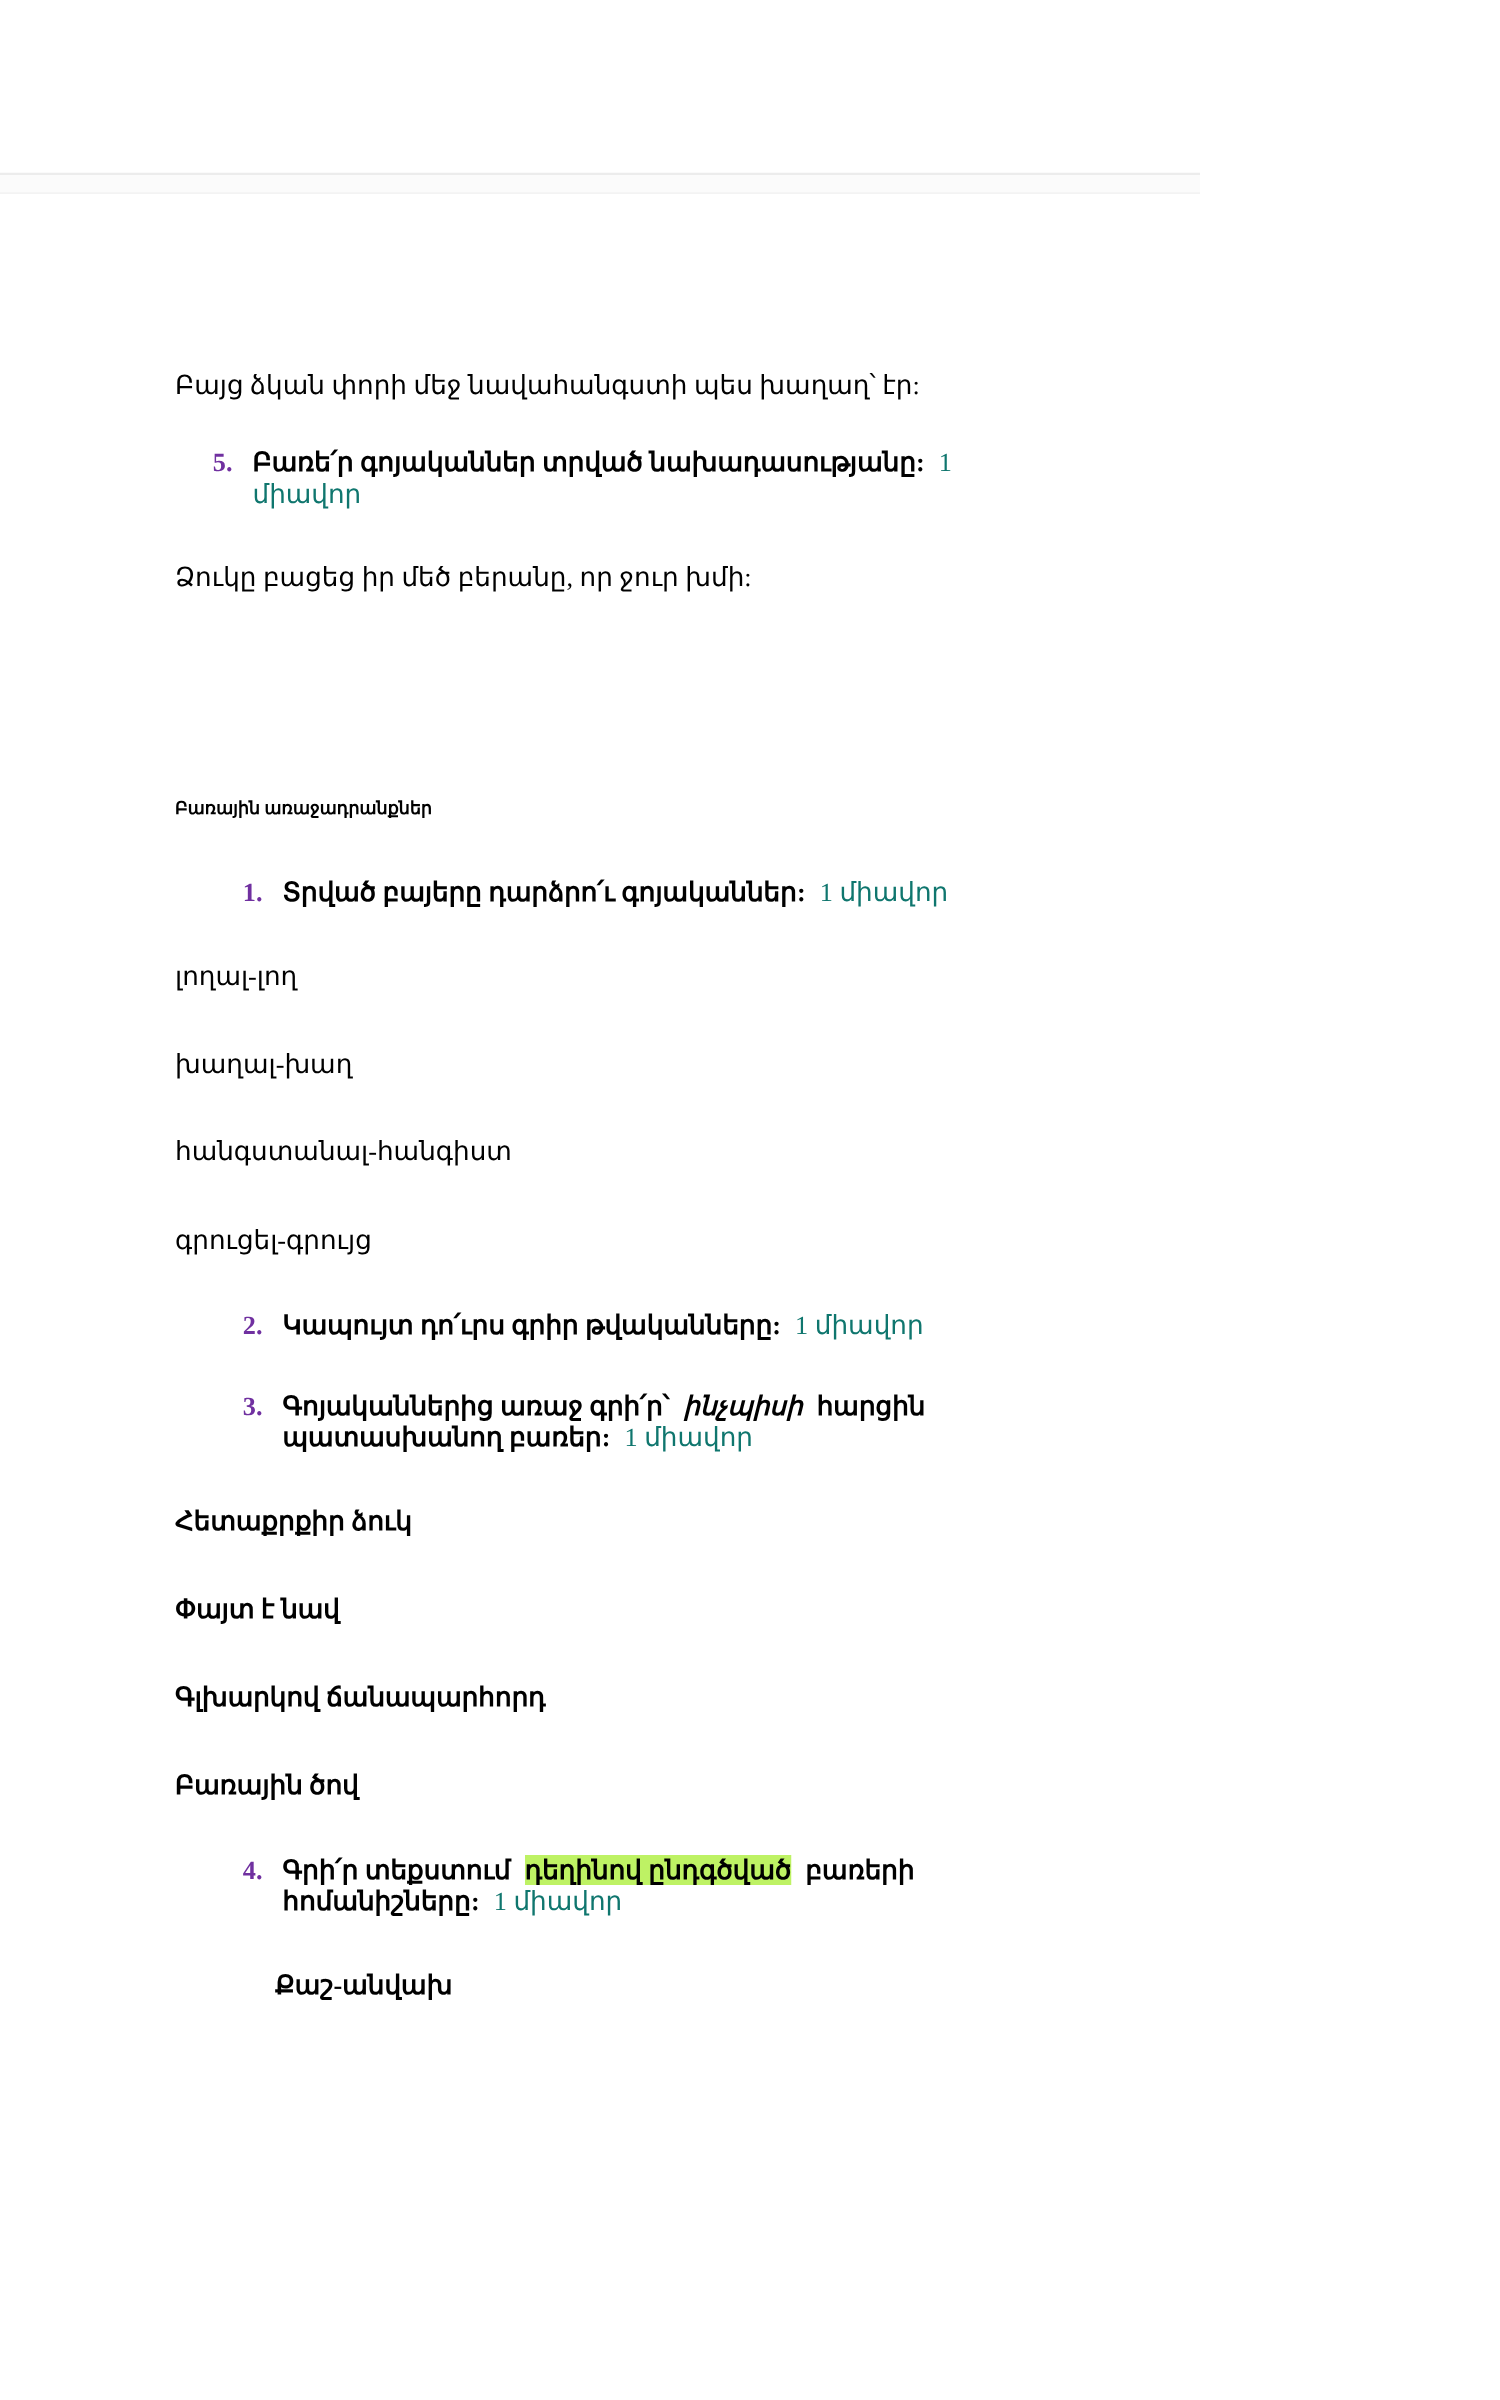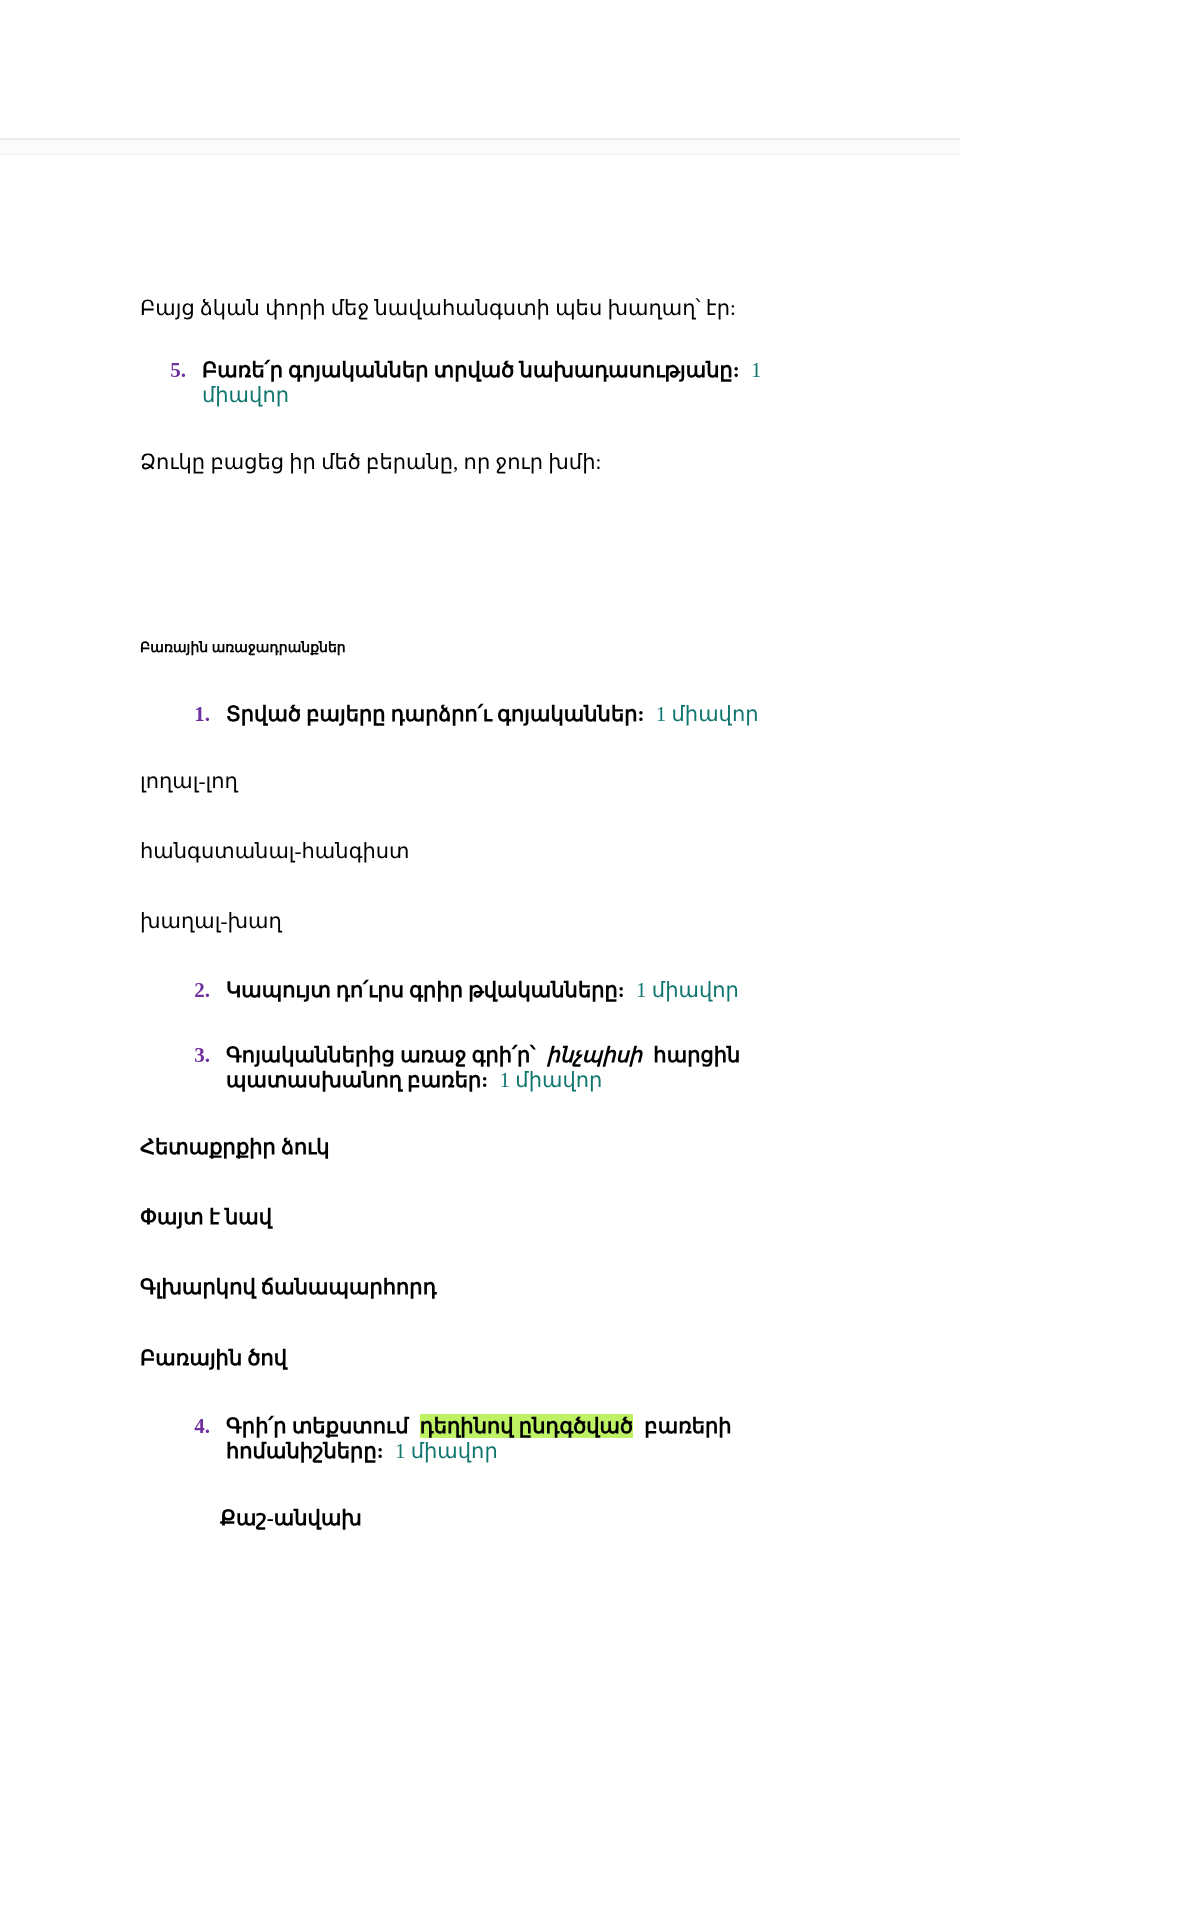--- a/index.html
+++ b/index.html
@@ -145,22 +145,23 @@
 
     <div class="li indent">
       <span class="num pl">1.</span>
       <span class="txt">
         <span>Տրված բայերը դարձրո՛ւ գոյականներ:</span>
         <span class="purple nb" style="margin-left: 6px;">1 միավոր</span>
       </span>
     </div>
 
     <p class="wordline">լողալ-լող</p>
+    <p class="wordline">խաղալ-խաղ</p>
     <p class="wordline">հանգստանալ-հանգիստ</p>
-    <p class="wordline">խաղալ-խաղ</p>
+    <p class="wordline">գրուցել-գրույց</p>
 
     <div class="li indent">
       <span class="num pl">2.</span>
       <span class="txt">
         <span>Կապույտ դո՛ւրս գրիր թվականները:</span>
         <span class="purple nb" style="margin-left: 6px;">1 միավոր</span>
       </span>
     </div>
 
 

